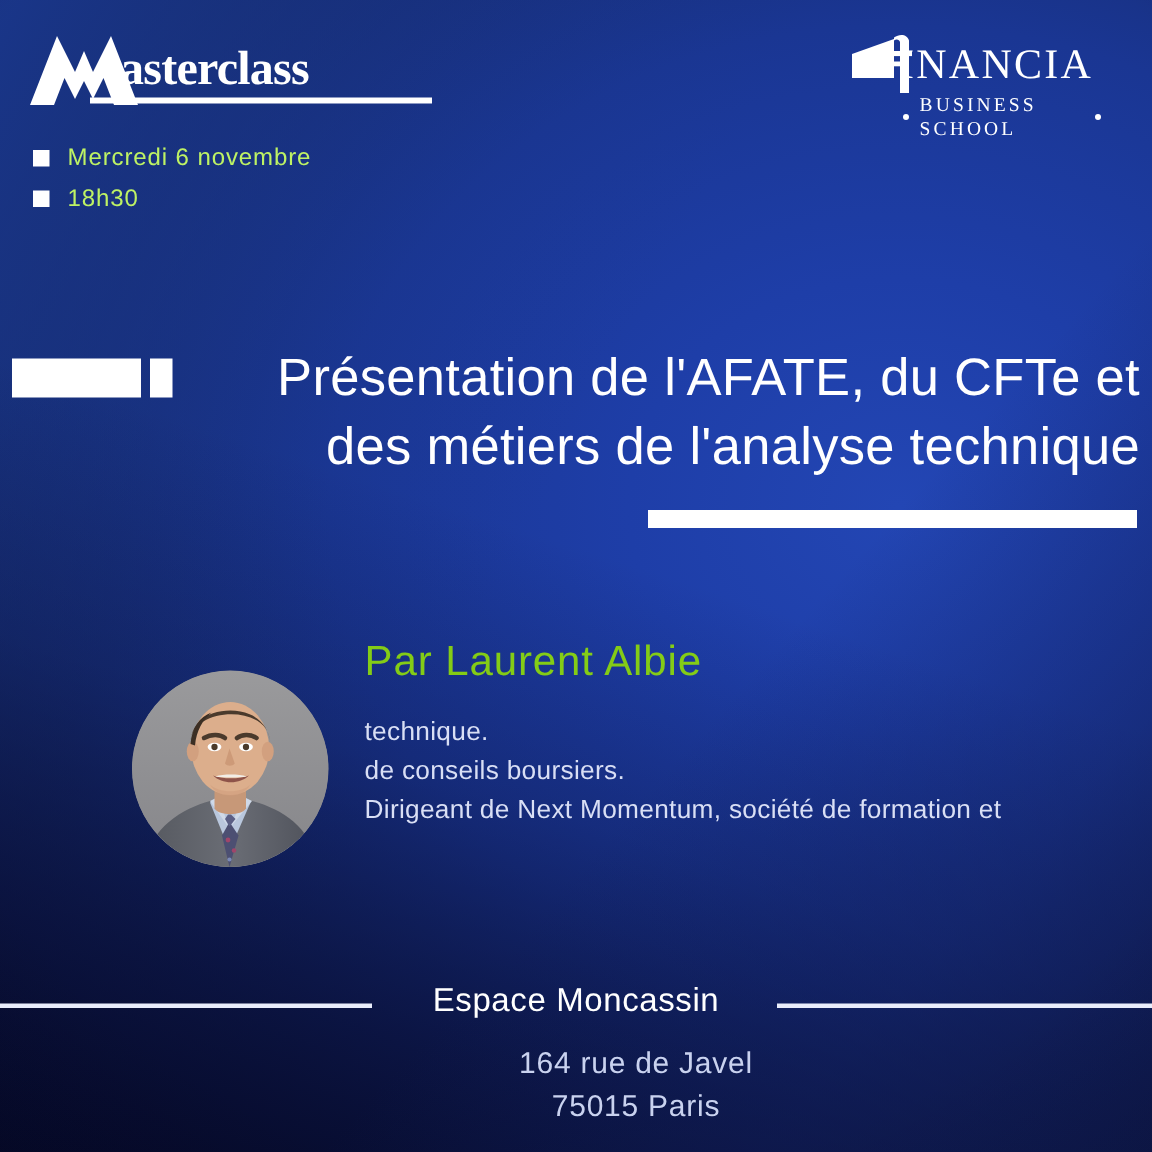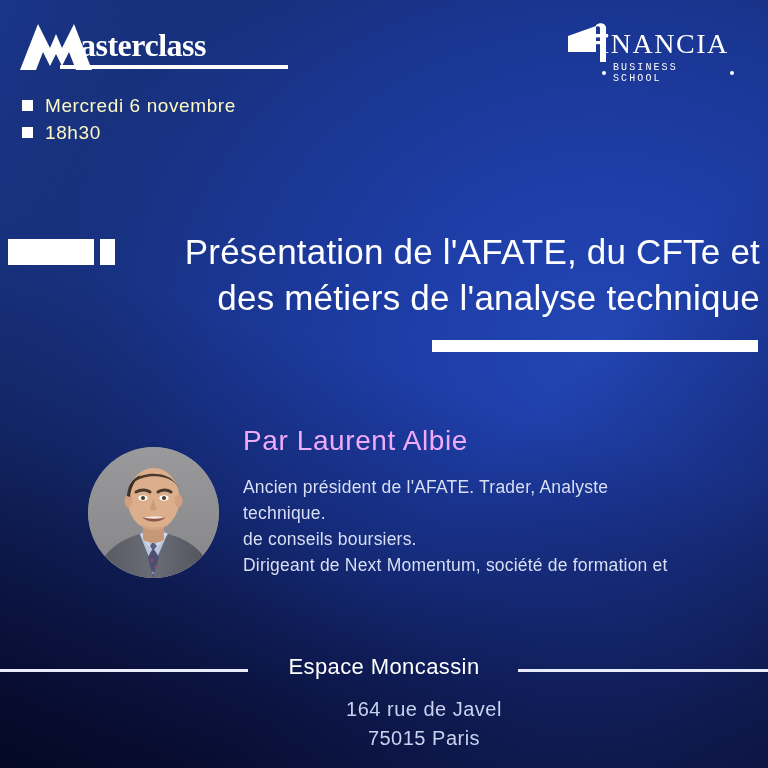--- a/index.html
+++ b/index.html
@@ -97,22 +97,22 @@
     height: 27px;
   }
   .meta-bullet {
     width: 11px;
     height: 11px;
     background: #ffffff;
     margin-right: 12px;
     flex: 0 0 auto;
   }
   .meta-text {
-    font-size: 19px;
-    color: #fef9c3;
+    font-size: 16px;
+    color: #bef264;
     letter-spacing: 0.6px;
     font-weight: 300;
   }
 
   
   .logo {
     position: absolute;
     right: 34px;
     top: 22px;
     width: 168px;
@@ -137,22 +137,22 @@
   }
   .logo-sub {
     position: absolute;
     left: 36px;
     top: 40px;
     display: flex;
     align-items: center;
     gap: 7px;
   }
   .logo-sub-text {
-    font-family: Liberation Mono, monospace;
-    font-size: 10px;
+    font-family: Liberation Serif, serif;
+    font-size: 13px;
     letter-spacing: 2.1px;
     color: #ffffff;
   }
   .logo-dot {
     width: 4px;
     height: 4px;
     border-radius: 50%;
     background: #ffffff;
     flex: 0 0 auto;
   }
@@ -209,21 +209,21 @@
     overflow: hidden;
     background: #8e8e90;
   }
   .avatar svg { display: block; }
 
   .speaker-name {
     position: absolute;
     left: 243px;
     top: 425px;
     font-size: 28px;
-    color: #f0abfc;
+    color: #84cc16;
     font-weight: 400;
     letter-spacing: 0.6px;
   }
   .speaker-bio {
     position: absolute;
     left: 243px;
     top: 474px;
     width: 518px;
     font-size: 17.5px;
     line-height: 26px;
@@ -388,21 +388,20 @@
         <path d="M54 70 C60 76, 72 76, 78 70 C72 72.5, 60 72.5, 54 70 Z" fill="#8e5349"></path>
         <path d="M55.5 70.6 C61 69, 71 69, 76.5 70.6 C71 71.6, 61 71.6, 55.5 70.6 Z" fill="#f2ede6"></path>
 
         <path d="M52 76 C58 82, 73 82, 79 76 C73 86, 58 86, 52 76 Z" fill="#cf9d7c" opacity="0.55"></path>
       </g>
     </svg>
   </div>
 
   <div class="speaker-name">Par Laurent Albie</div>
   <div class="speaker-bio">
-    <span class="bio-line">Ancien président de l'AFATE. Trader, Analyste</span>
     <span class="bio-line">technique.</span>
     <span class="bio-line">de conseils boursiers.</span>
     <span class="bio-line">Dirigeant de Next Momentum, société de formation et</span>
   </div>
 
   <div class="venue-rule-left"></div>
   <div class="venue-rule-right"></div>
   <div class="venue-name">Espace Moncassin</div>
   <div class="venue-addr">
     <span class="addr-line">164 rue de Javel</span>

